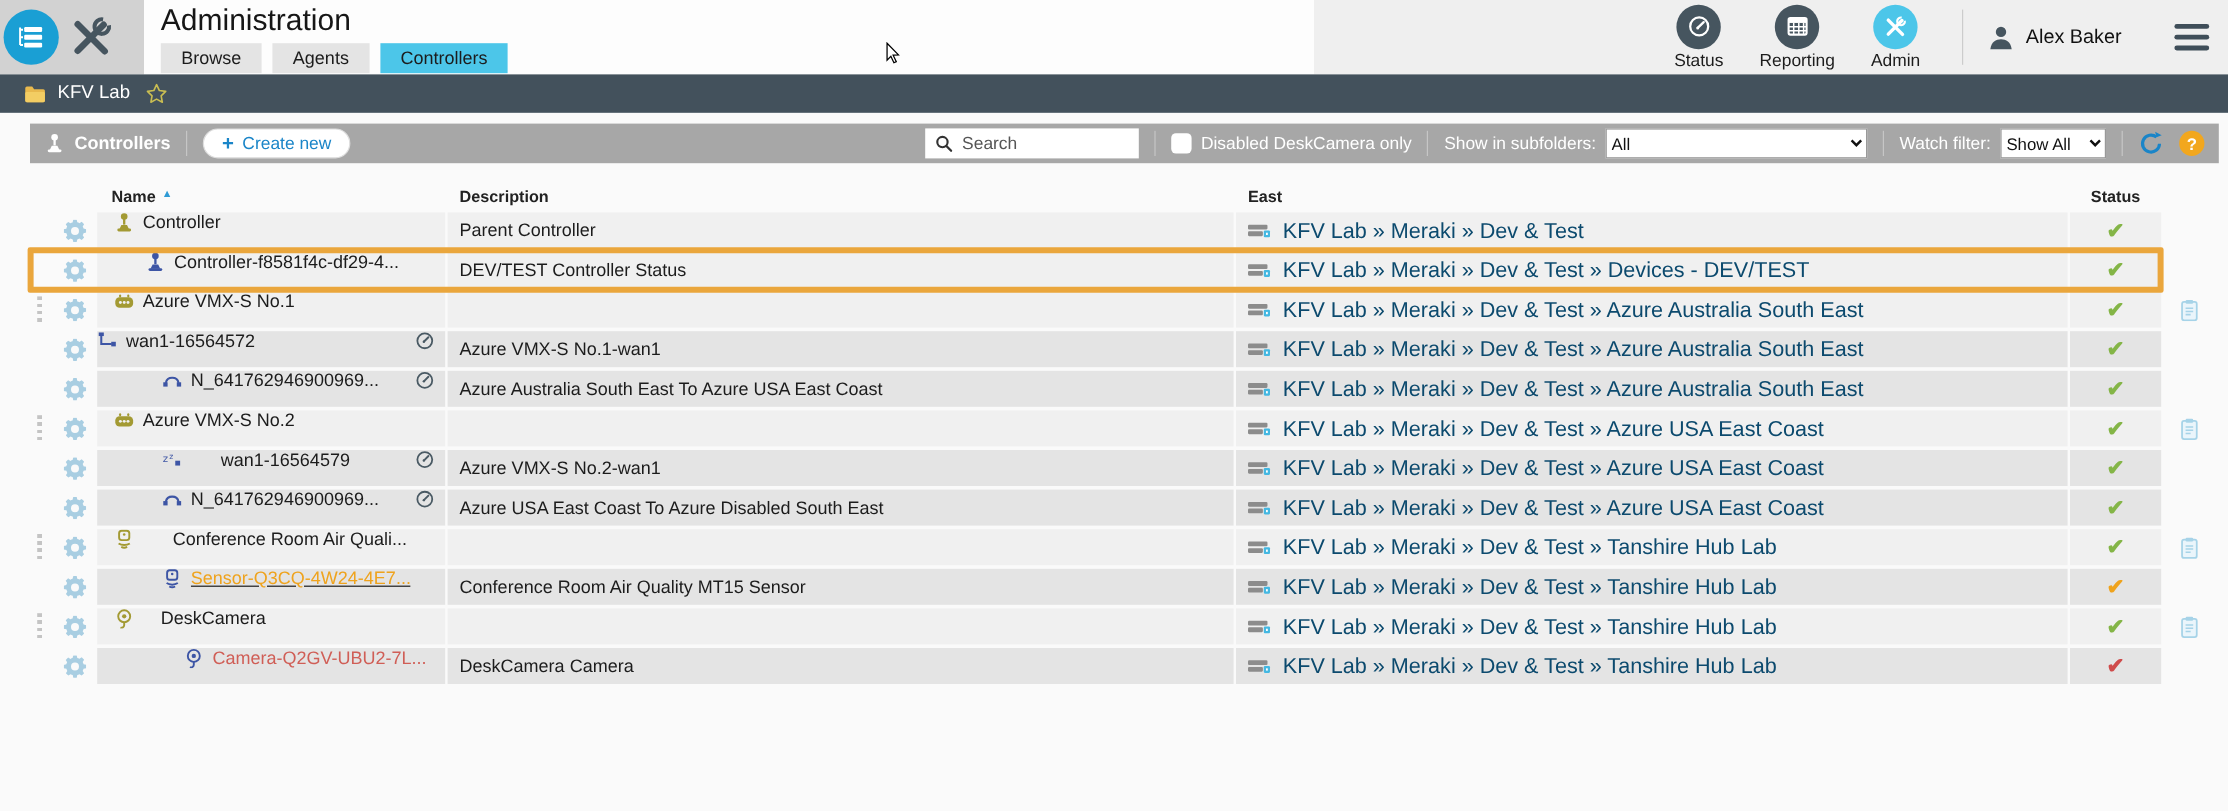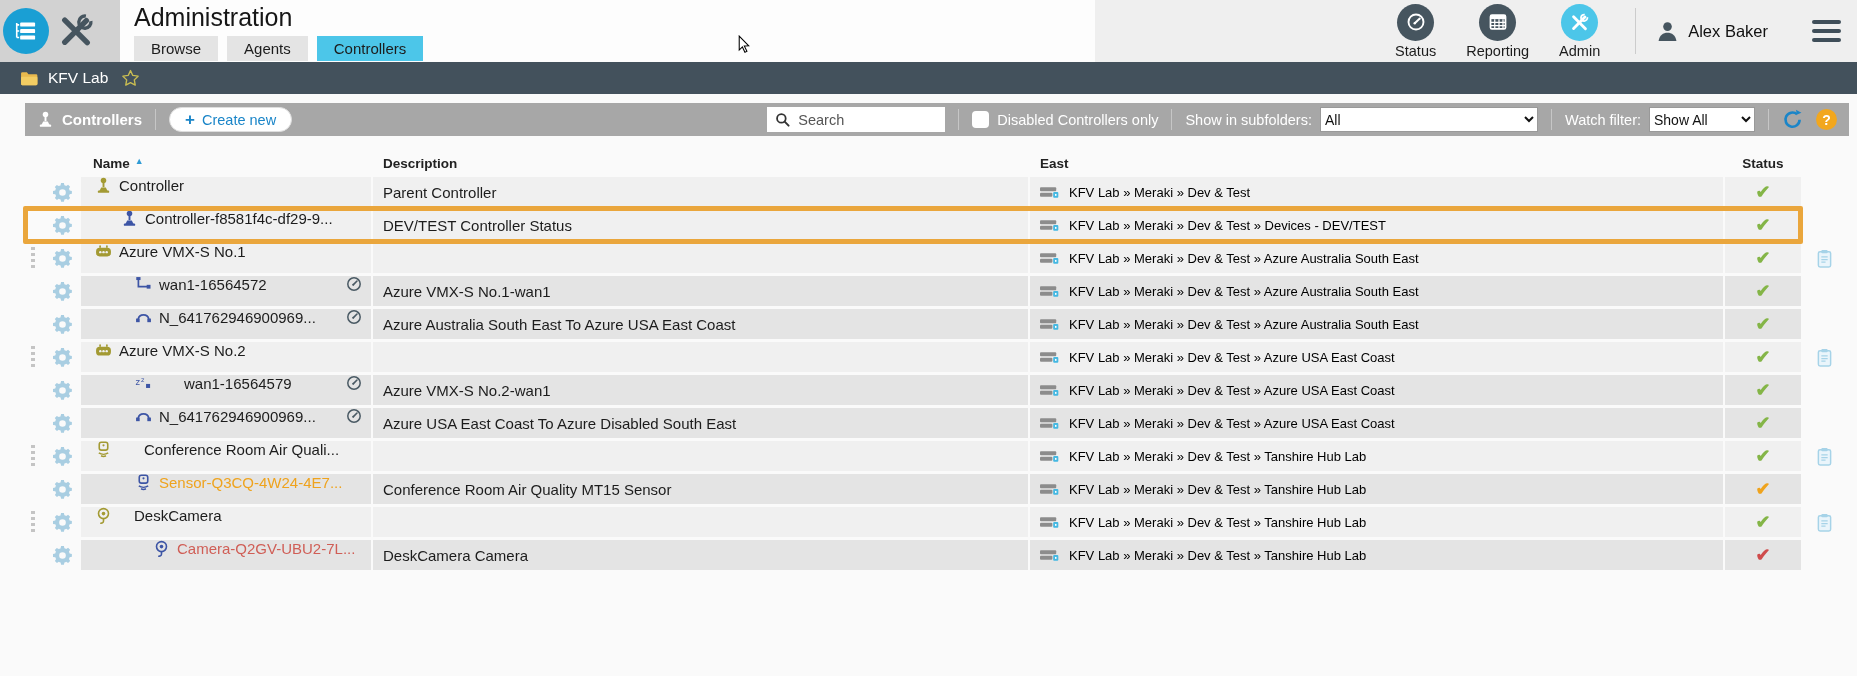--- a/index.html
+++ b/index.html
@@ -45,21 +45,21 @@
   .searchbox{margin-left:auto;display:flex;align-items:center;background:#fff;height:25px;width:178px;
              padding:0 8px;gap:6px;color:#444}
   .searchbox input{border:none;outline:none;flex:1;min-width:0;font-size:14.5px;font-family:inherit;color:#333;background:transparent}
   .searchbox input::placeholder{color:#555}
   .cb{width:17px;height:17px;background:#fff;border-radius:4px;appearance:none;-webkit-appearance:none;
       border:none;margin:0;cursor:pointer}
   .tb-label{font-size:14.5px;white-space:nowrap}
   .tb-group{display:flex;align-items:center;gap:8px}
   select{height:25px;border:1px solid #999;background:#fff;font-size:14px;font-family:inherit;color:#111}
   .sel-sub{width:218px}
-  .sel-watch{width:106px}
+  .sel-watch{width:88px}
   .refresh{color:#1a85c8;display:flex;cursor:pointer}
   .help{width:21px;height:21px;border-radius:50%;background:#f2a71e;color:#fff;font-weight:bold;
         font-size:14px;display:flex;align-items:center;justify-content:center;cursor:pointer}
 
   
   .tablewrap{position:absolute;top:149px;left:25px;right:10px}
   .thead,.row{display:flex;align-items:stretch}
   .thead{height:28px;align-items:center;font-size:13.5px;font-weight:bold;color:#222}
   .c-exp{flex:0 0 18px;display:flex;align-items:center}
   .c-gear{flex:0 0 38px;display:flex;align-items:center;justify-content:center}
@@ -79,21 +79,21 @@
        background-image:repeating-linear-gradient(#c4c4c4 0 3px,transparent 3px 6px)}
   .gear{color:#a9cee2;display:flex;cursor:pointer}
   .nm-ic{display:flex;flex:0 0 auto}
   .icon-olive{color:#a39a33}
   .icon-blue{color:#3d55a5}
   .nm{font-size:15px;white-space:nowrap;overflow:hidden;cursor:pointer}
   .nm.orange{color:#efa31d}
   .nm.red{color:#d05e56}
   .gaugewrap{margin-left:auto;margin-right:9px;color:#4a5a64;display:flex}
   .desc-txt{font-size:15px;color:#1c1c1c;white-space:nowrap}
-  .path-link{color:#000000;font-size:13px;text-decoration:none;white-space:nowrap;cursor:pointer}
+  .path-link{color:#0c4a6e;font-size:18px;text-decoration:none;white-space:nowrap;cursor:pointer}
   .check{font-size:18px;font-weight:bold;line-height:1}
   .check.ok{color:#84b547}
   .check.warning{color:#efa31d}
   .check.error{color:#cf4b4b}
   .clip{display:flex;cursor:pointer}
 
   .cursor{position:absolute;left:738px;top:35px;z-index:9;pointer-events:none}
 </style>
 </head>
 <body>
@@ -302,21 +302,21 @@
   </div>
   <div class="searchbox">
     <svg width="15" height="15" style="color:#333">
         <use href="#i-search"></use>
       </svg>
     <input class="search" type="text" placeholder="Search" style="">
   </div>
   <div class="tb-sep"></div>
   <div class="tb-group">
     <input type="checkbox" class="cb" style="">
-    <span class="tb-label">Disabled Controllers only</span>
+    <span class="tb-label">Disabled DeskCamera only</span>
   </div>
   <div class="tb-sep"></div>
   <div class="tb-group">
     <span class="tb-label">Show in subfolders:</span>
     <select class="sel-sub">
       <option>All</option>
     </select>
   </div>
   <div class="tb-sep"></div>
   <div class="tb-group">
@@ -389,21 +389,21 @@
               <use href="#i-gear"></use>
             </svg>
           </span>
         </div>
         <div class="c-name" style="padding-left: 40px;">
           <span class="nm-ic icon-blue">
             <svg width="17" height="17">
               <use href="#i-joystick"></use>
             </svg>
           </span>
-          <span class="nm">Controller-f8581f4c-df29-9...</span>
+          <span class="nm">Controller-f8581f4c-df29-4...</span>
         </div>
         <div class="c-desc">
           <span class="desc-txt">DEV/TEST Controller Status</span>
         </div>
         <div class="c-path">
           <span class="nm-ic">
             <svg width="21" height="13">
               <use href="#i-pathdev"></use>
             </svg>
           </span>
@@ -457,21 +457,21 @@
       </div>
       <div class="row dark">
         <div class="c-exp"></div>
         <div class="c-gear">
           <span class="nm-ic gear">
             <svg width="19" height="19">
               <use href="#i-gear"></use>
             </svg>
           </span>
         </div>
-        <div class="c-name" style="padding-left: 54px;">
+        <div class="c-name" style="">
           <span class="nm-ic icon-blue">
             <svg width="17" height="17">
               <use href="#i-wan"></use>
             </svg>
           </span>
           <span class="nm">wan1-16564572</span>
           <span class="gaugewrap">
             <svg width="16" height="16">
               <use href="#i-gauge"></use>
             </svg>
@@ -691,21 +691,21 @@
       </div>
       <div class="row dark">
         <div class="c-exp"></div>
         <div class="c-gear">
           <span class="nm-ic gear">
             <svg width="19" height="19">
               <use href="#i-gear"></use>
             </svg>
           </span>
         </div>
-        <div class="c-name" style="padding-left: 54px;">
+        <div class="c-name" style="padding-left: 54px; text-decoration: underline;">
           <span class="nm-ic icon-blue">
             <svg width="17" height="17">
               <use href="#i-sensor"></use>
             </svg>
           </span>
           <span class="nm orange">Sensor-Q3CQ-4W24-4E7...</span>
         </div>
         <div class="c-desc">
           <span class="desc-txt">Conference Room Air Quality MT15 Sensor</span>
         </div>

